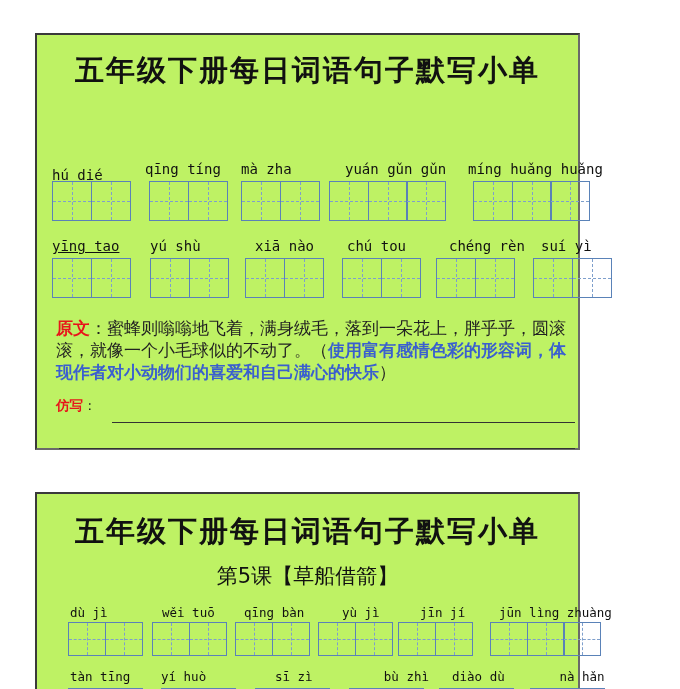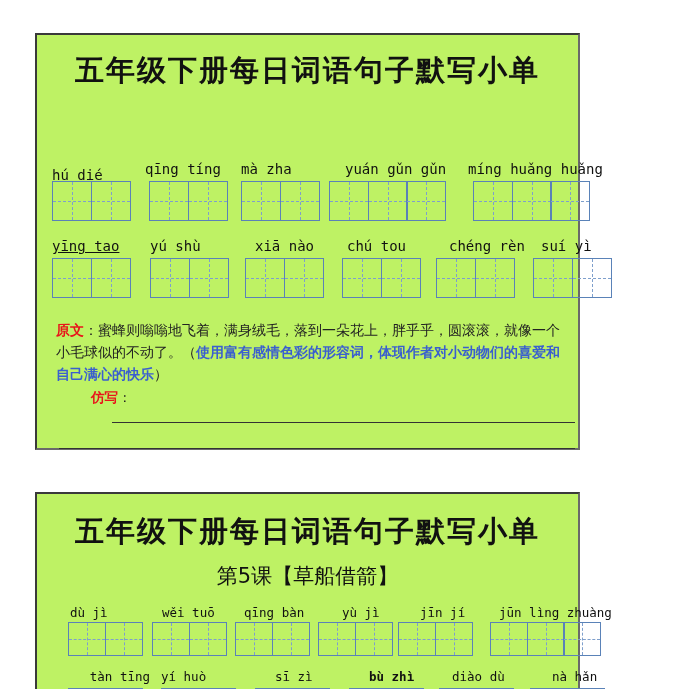--- a/index.html
+++ b/index.html
@@ -37,21 +37,21 @@
   .cell::before {
     content: ""; position: absolute; left: 50%; top: 0; bottom: 0;
     border-left: 1px dashed #7e9fcc;
   }
   .cell::after {
     content: ""; position: absolute; top: 50%; left: 0; right: 0;
     border-top: 1px dashed #7e9fcc;
   }
   .para {
     position: absolute; left: 19px; right: 10px;
-    font-family: Liberation Sans, sans-serif; font-size: 14px; line-height: 22px; color: #222;
+    font-family: Liberation Mono, monospace; font-size: 17px; line-height: 22px; color: #222;
   }
   .red { color: #e8141a; font-weight: bold; }
   .blue { color: #3a5fcf; font-weight: bold; }
   .line {
     position: absolute; height: 0; border-top: 1.5px solid #333;
   }
   .label-red {
     position: absolute; font-family: "DejaVu Serif", serif; font-size: 13.5px;
     color: #e8141a; font-weight: bold;
   }
@@ -128,21 +128,21 @@
   <div class="pinyin" style="left:504px;top:203px;width:70px;text-align:left;">suí yì</div>
   <div class="boxes" style="left:496px;top:223px;">
     <div class="cell" style="width:40px;height:40px;"></div>
     <div class="cell" style="width:40px;height:40px;"></div>
   </div>
 
   <div class="para" style="top:284px;">
     <span class="red">原文</span><span>：</span><span>蜜蜂则嗡嗡地飞着，满身绒毛，落到一朵花上，胖乎乎，圆滚滚，就像一个小毛球似的不动了。</span><span>（</span><span class="blue">使用富有感情色彩的形容词，体现作者对小动物们的喜爱和自己满心的快乐</span><span>）</span>
   </div>
 
-  <div class="label-red" style="left:19px;top:354px;margin-left:35px;">
+  <div class="label-red" style="left:19px;top:362px;">
     <span>仿写</span><span class="colon">：</span>
   </div>
   <div class="line" style="left:75px;right:3px;top:387px;"></div>
   <div class="line" style="left:22px;right:3px;top:413px;"></div>
 </div>
 
 <div class="card card2">
   <div class="title" style="top:18px;">五年级下册每日词语句子默写小单</div>
   <div class="subtitle" style="top:68px;">第5课【草船借箭】</div>
 
@@ -176,48 +176,48 @@
     <div class="cell" style="width:38px;height:34px;"></div>
   </div>
 
   <div class="pinyin" style="left:462px;top:111px;width:140px;text-align:left;font-size:12.5px;">jūn lìng zhuàng</div>
   <div class="boxes" style="left:453px;top:128px;">
     <div class="cell" style="width:38px;height:34px;"></div>
     <div class="cell" style="width:38px;height:34px;"></div>
     <div class="cell" style="width:38px;height:34px;"></div>
   </div>
 
-  <div class="pinyin" style="left:33px;top:175px;width:80px;text-align:right;font-size:12.5px;">tàn tīng</div>
+  <div class="pinyin" style="left:33px;top:175px;width:80px;text-align:left;font-size:12.5px;">tàn tīng</div>
   <div class="boxes" style="left:31px;top:194px;">
     <div class="cell" style="width:38px;height:34px;"></div>
     <div class="cell" style="width:38px;height:34px;"></div>
   </div>
 
   <div class="pinyin" style="left:124px;top:175px;width:70px;text-align:left;font-size:12.5px;">yí huò</div>
   <div class="boxes" style="left:124px;top:194px;">
     <div class="cell" style="width:38px;height:34px;"></div>
     <div class="cell" style="width:38px;height:34px;"></div>
   </div>
 
   <div class="pinyin" style="left:238px;top:175px;width:60px;text-align:left;font-size:12.5px;">sī zì</div>
   <div class="boxes" style="left:218px;top:194px;">
     <div class="cell" style="width:38px;height:34px;"></div>
     <div class="cell" style="width:38px;height:34px;"></div>
   </div>
 
-  <div class="pinyin" style="left:332px;top:175px;width:60px;text-align:left;font-size:12.5px;font-weight:bold;">bù zhì</div>
+  <div class="pinyin" style="left:332px;top:175px;width:60px;text-align:right;font-size:12.5px;">bù zhì</div>
   <div class="boxes" style="left:312px;top:194px;">
     <div class="cell" style="width:38px;height:34px;"></div>
     <div class="cell" style="width:38px;height:34px;"></div>
   </div>
 
   <div class="pinyin" style="left:415px;top:175px;width:70px;text-align:left;font-size:12.5px;">diào dù</div>
   <div class="boxes" style="left:402px;top:194px;">
     <div class="cell" style="width:38px;height:34px;"></div>
     <div class="cell" style="width:38px;height:34px;"></div>
   </div>
 
-  <div class="pinyin" style="left:515px;top:175px;width:60px;text-align:left;font-size:12.5px;">nà hǎn</div>
+  <div class="pinyin" style="left:515px;top:175px;width:60px;text-align:center;font-size:12.5px;">nà hǎn</div>
   <div class="boxes" style="left:493px;top:194px;">
     <div class="cell" style="width:38px;height:34px;"></div>
     <div class="cell" style="width:38px;height:34px;"></div>
   </div>
 </div>
 
 </body></html>

